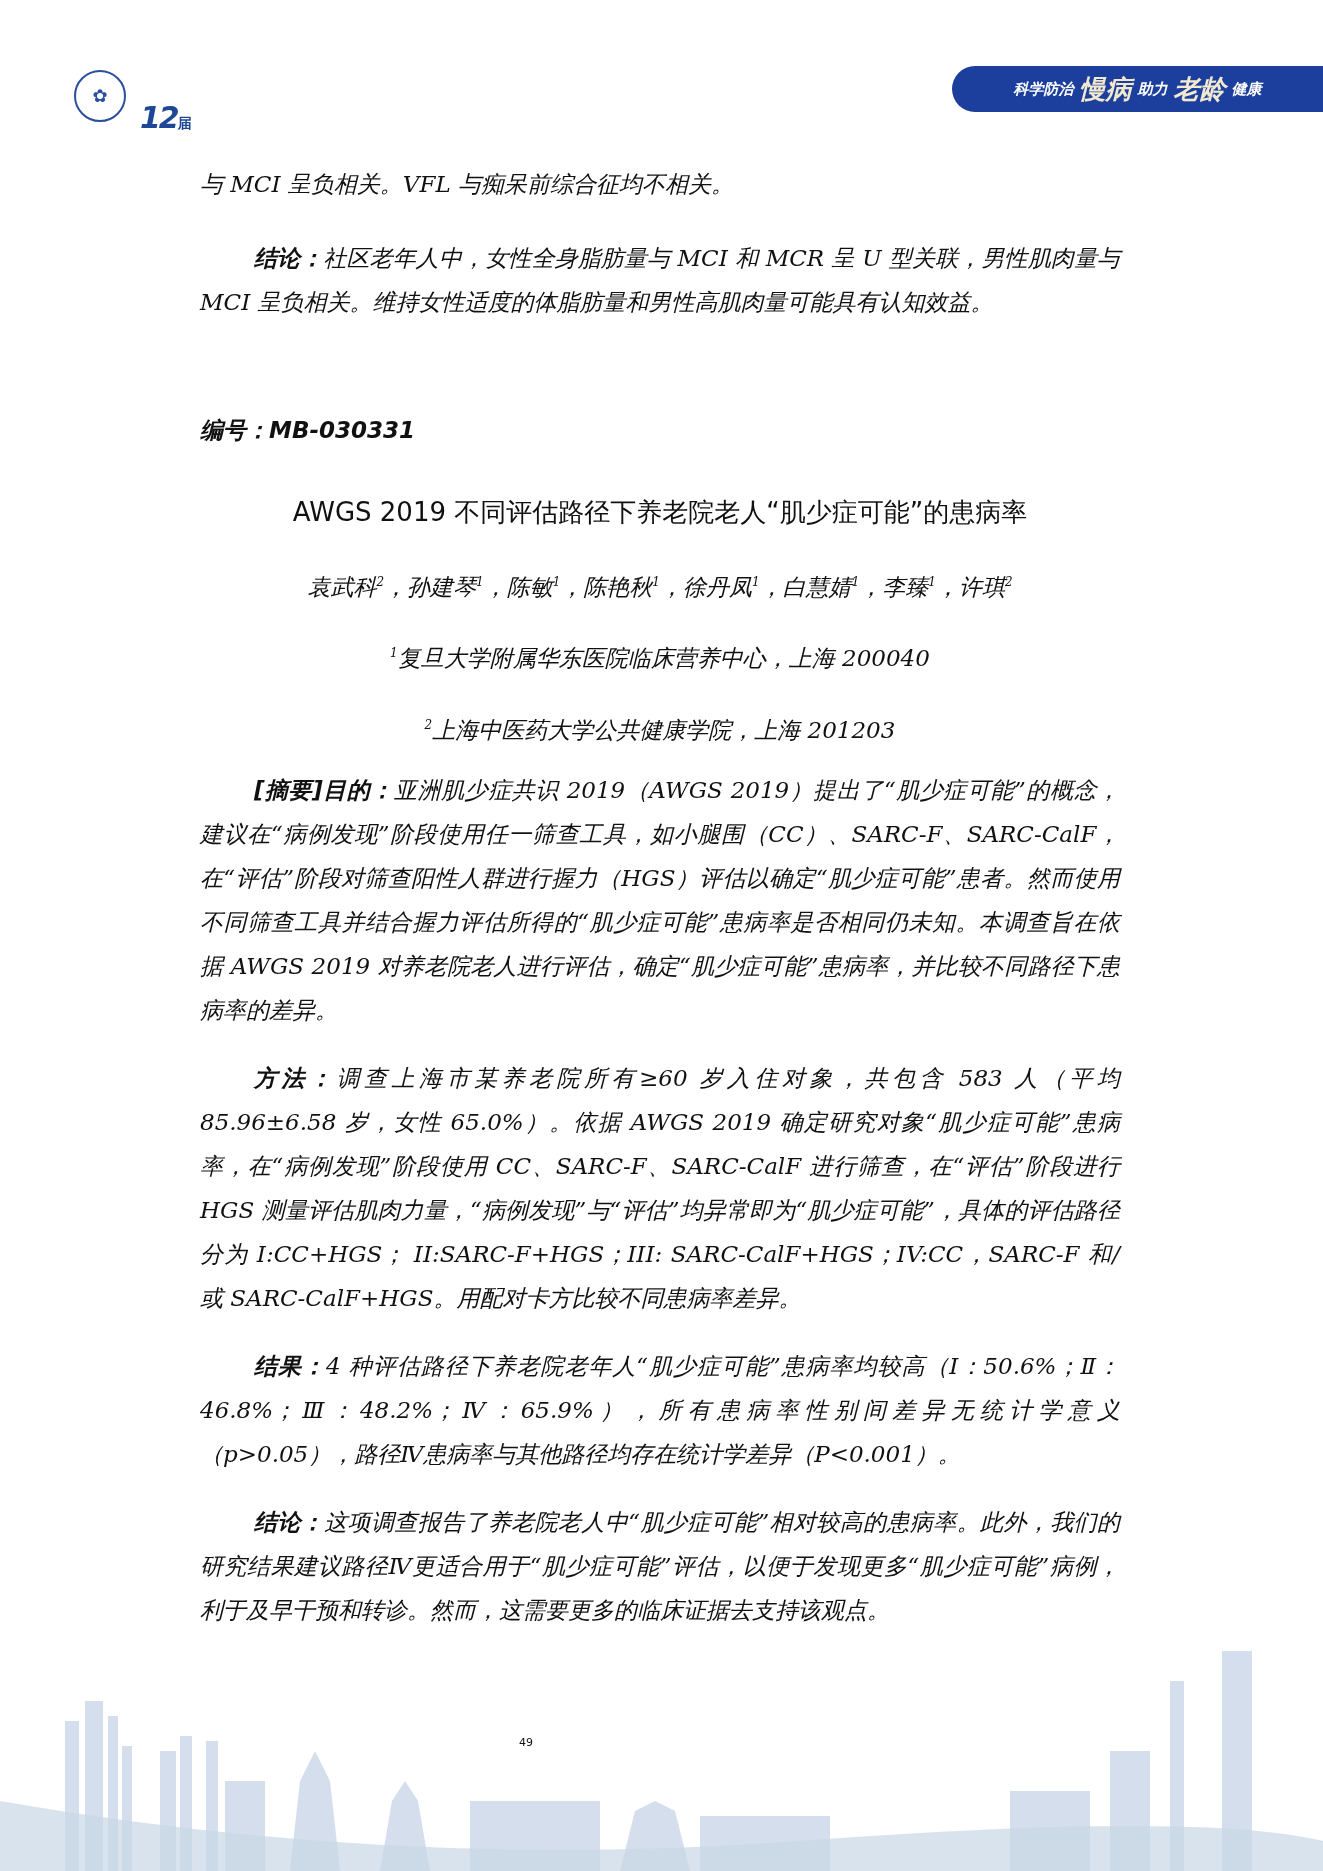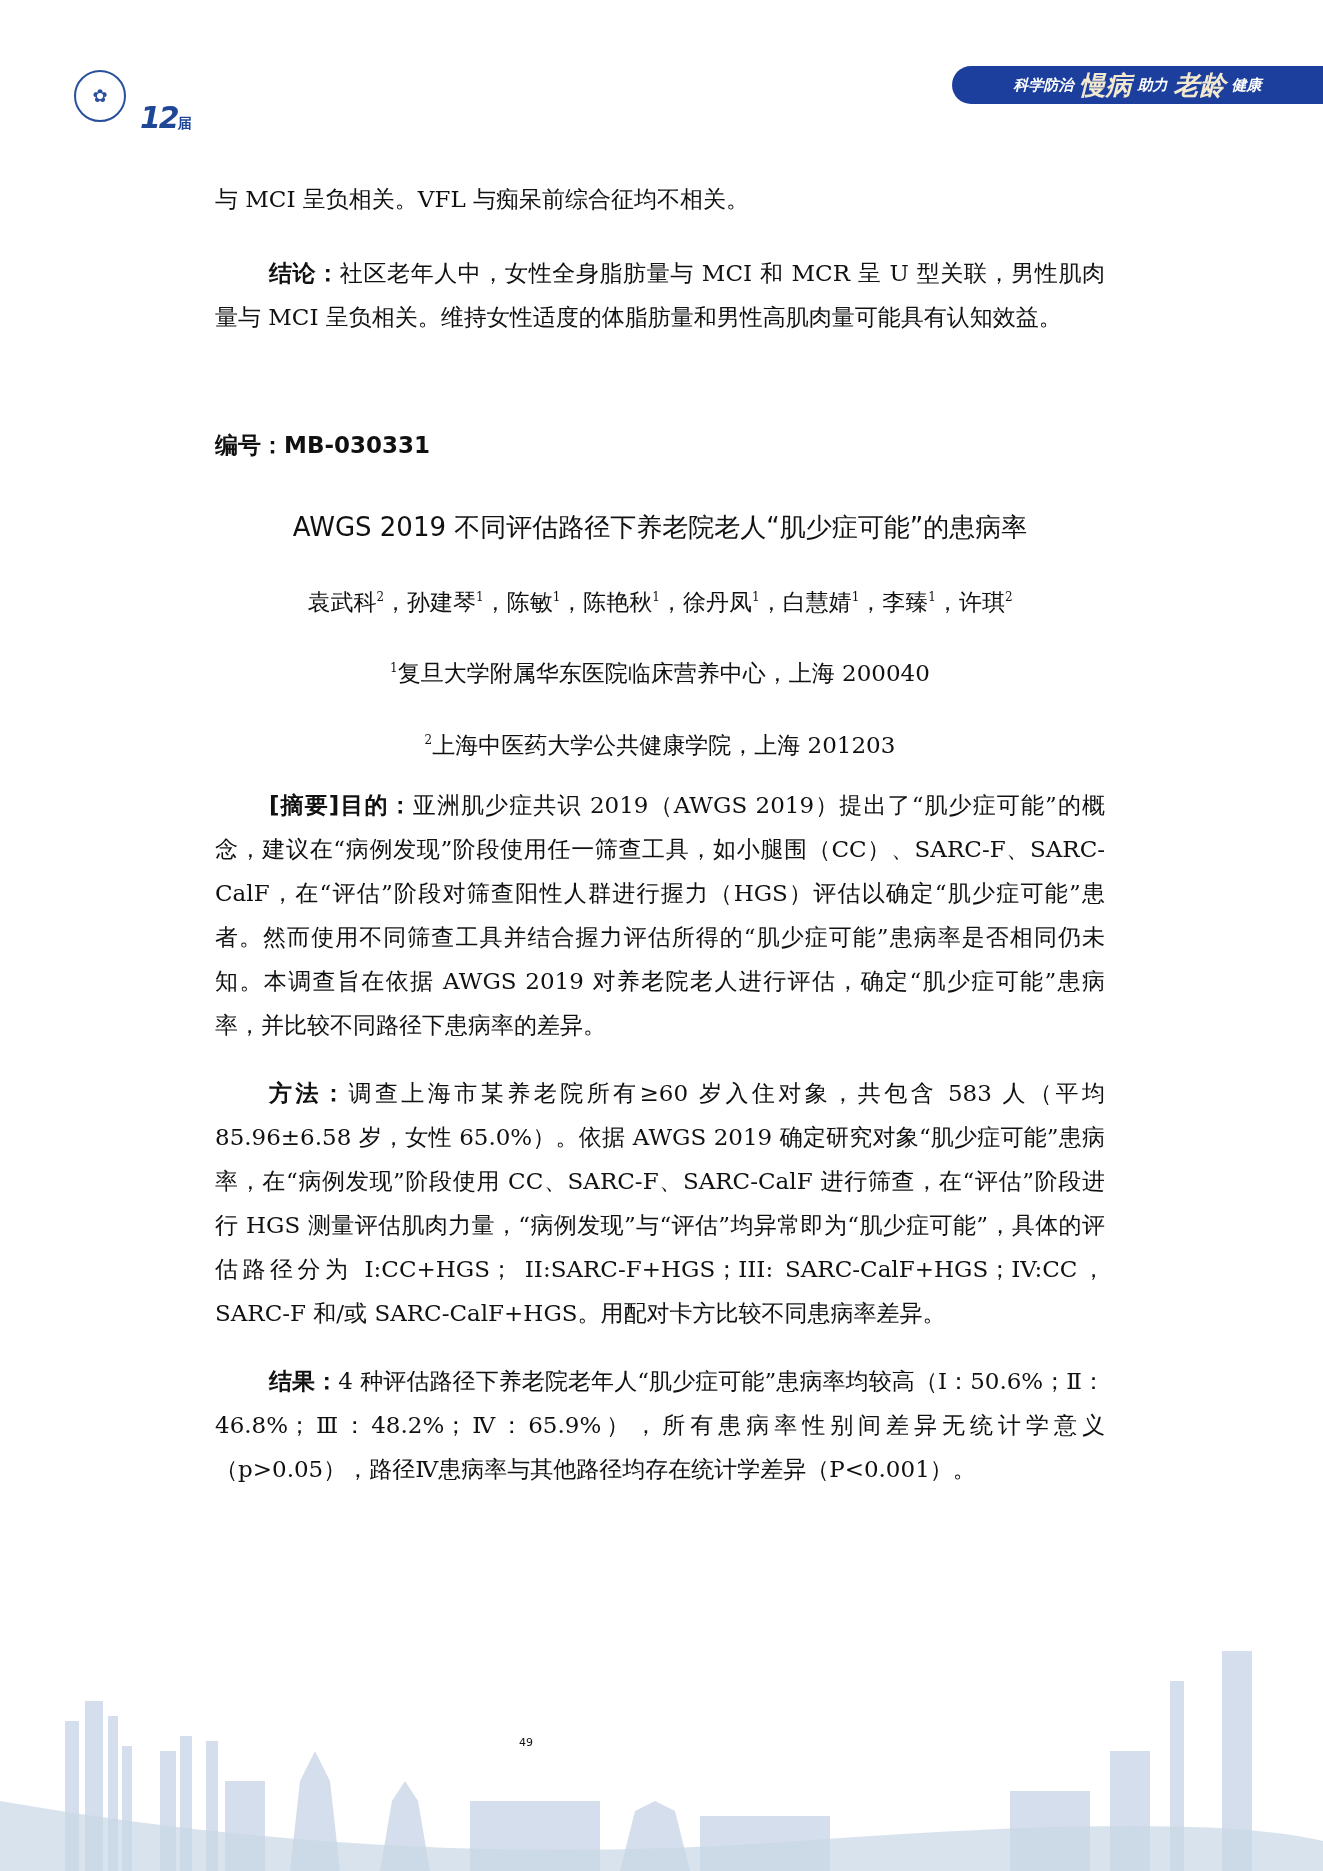--- a/index.html
+++ b/index.html
@@ -3,25 +3,25 @@
 <meta charset="utf-8">
 <style>
   html, body { margin:0; padding:0; }
   body { width:1323px; height:1871px; position:relative; background:#fff; overflow:hidden;
          font-family:"DejaVu Serif","Liberation Serif",serif; color:#111; }
   .header-logo { position:absolute; left:74px; top:56px; display:flex; align-items:center; }
   .emblem { width:52px; height:52px; border-radius:50%; border:2px solid #2a4f9c; display:flex; align-items:center; justify-content:center; color:#2a4f9c; font-size:18px; box-sizing:border-box; }
   .edition { font-family:"DejaVu Sans",sans-serif; font-weight:bold; font-style:italic; color:#1e4897; font-size:30px; margin-left:14px; letter-spacing:-2px;margin-top:44px; }
   .edition small { font-size:14px; font-style:normal; }
   .conf-name { font-family:"DejaVu Sans",sans-serif; color:#1e4897; font-size:36px; margin-left:6px; letter-spacing:2px; }
-  .banner { position:absolute; left:952px; top:66px; width:371px; height:38px; background:#1c3f9e; border-radius:24px 0 0 24px; display:flex; align-items:center; justify-content:center; color:#fff; font-style:italic; font-weight:bold; font-family:"DejaVu Serif",serif; }
+  .banner { position:absolute; left:952px; top:66px; width:371px; height:46px; background:#1c3f9e; border-radius:24px 0 0 24px; display:flex; align-items:center; justify-content:center; color:#fff; font-style:italic; font-weight:bold; font-family:"DejaVu Serif",serif; }
   .banner .sm { font-size:15px; }
   .banner .lg { font-size:26px; color:#f3e9cf; margin:0 6px; }
   .content { position:absolute; left:200px; width:920px; font-size:23px; line-height:44px; }
-  .p { margin:15px; text-align:justify; }
+  .p { margin:0; text-align:justify;font-style:italic; }
   .indent { text-indent:54px; }
   .bold { font-weight:bold; font-family:"DejaVu Sans",sans-serif; }
   .center { text-align:center; }
   .title { font-size:26px; font-weight:normal; text-align:center; font-family:"DejaVu Sans",sans-serif; }
   sup { font-size:12px; vertical-align:super; }
   .page-num { position:absolute; left:0; width:1052px; top:1736px; text-align:center; font-family:"DejaVu Sans",sans-serif; font-size:11px; }
   .skyline { position:absolute; left:0; bottom:0; width:1323px; height:230px; }
 </style>
 </head>
 <body>
@@ -46,20 +46,21 @@
 
 <div class="content" style="top:408px;">
   <p class="p bold">编号：MB-030331</p>
   <p class="title" style="margin-top:38px;">AWGS 2019 不同评估路径下养老院老人“肌少症可能”的患病率</p>
   <p class="p center" style="margin-top:24px;" id="authors"><span>袁武科</span><sup>2</sup><span>，</span><span>孙建琴</span><sup>1</sup><span>，</span><span>陈敏</span><sup>1</sup><span>，</span><span>陈艳秋</span><sup>1</sup><span>，</span><span>徐丹凤</span><sup>1</sup><span>，</span><span>白慧婧</span><sup>1</sup><span>，</span><span>李臻</span><sup>1</sup><span>，</span><span>许琪</span><sup>2</sup><span></span></p>
   <p class="p center" style="margin-top:22px;"><sup>1</sup><span>复旦大学附属华东医院临床营养中心，上海 200040</span></p>
   <p class="p center" style="margin-top:24px;"><sup>2</sup><span>上海中医药大学公共健康学院，上海 201203</span></p>
   <p class="p indent" style="margin-top:16px;"><span class="bold">[摘要]目的：</span><span>亚洲肌少症共识 2019（AWGS 2019）提出了“肌少症可能”的概念，建议在“病例发现”阶段使用任一筛查工具，如小腿围（CC）、SARC-F、SARC-CalF，在“评估”阶段对筛查阳性人群进行握力（HGS）评估以确定“肌少症可能”患者。然而使用不同筛查工具并结合握力评估所得的“肌少症可能”患病率是否相同仍未知。本调查旨在依据 AWGS 2019 对养老院老人进行评估，确定“肌少症可能”患病率，并比较不同路径下患病率的差异。</span></p>
   <p class="p indent" style="margin-top:24px;"><span class="bold">方法：</span><span>调查上海市某养老院所有≥60 岁入住对象，共包含 583 人（平均 85.96±6.58 岁，女性 65.0%）。依据 AWGS 2019 确定研究对象“肌少症可能”患病率，在“病例发现”阶段使用 CC、SARC-F、SARC-CalF 进行筛查，在“评估”阶段进行 HGS 测量评估肌肉力量，“病例发现”与“评估”均异常即为“肌少症可能”，具体的评估路径分为 I:CC+HGS； II:SARC-F+HGS；III: SARC-CalF+HGS；IV:CC，SARC-F 和/或 SARC-CalF+HGS。用配对卡方比较不同患病率差异。</span></p>
   <p class="p indent" style="margin-top:24px;"><span class="bold">结果：</span><span>4 种评估路径下养老院老年人“肌少症可能”患病率均较高（Ⅰ：50.6%；Ⅱ：46.8%；Ⅲ：48.2%；Ⅳ：65.9%），所有患病率性别间差异无统计学意义（p&gt;0.05），路径Ⅳ患病率与其他路径均存在统计学差异（P&lt;0.001）。</span></p>
+  <p class="p indent" style="margin-top:24px;"><span class="bold">结论：</span><span>这项调查报告了养老院老人中“肌少症可能”相对较高的患病率。此外，我们的研究结果建议路径Ⅳ更适合用于“肌少症可能”评估，以便于发现更多“肌少症可能”病例，利于及早干预和转诊。然而，这需要更多的临床证据去支持该观点。</span></p>
 </div>
 
 <svg class="skyline" viewBox="0 0 1323 230" preserveAspectRatio="none">
   <g fill="#d5deec">
     <rect x="65" y="80" width="14" height="150"></rect>
       <rect x="85" y="60" width="18" height="170"></rect>
       <rect x="108" y="75" width="10" height="155"></rect>
     <rect x="122" y="105" width="10" height="125"></rect>
       <rect x="160" y="110" width="16" height="120"></rect>
       <rect x="180" y="95" width="12" height="135"></rect>

